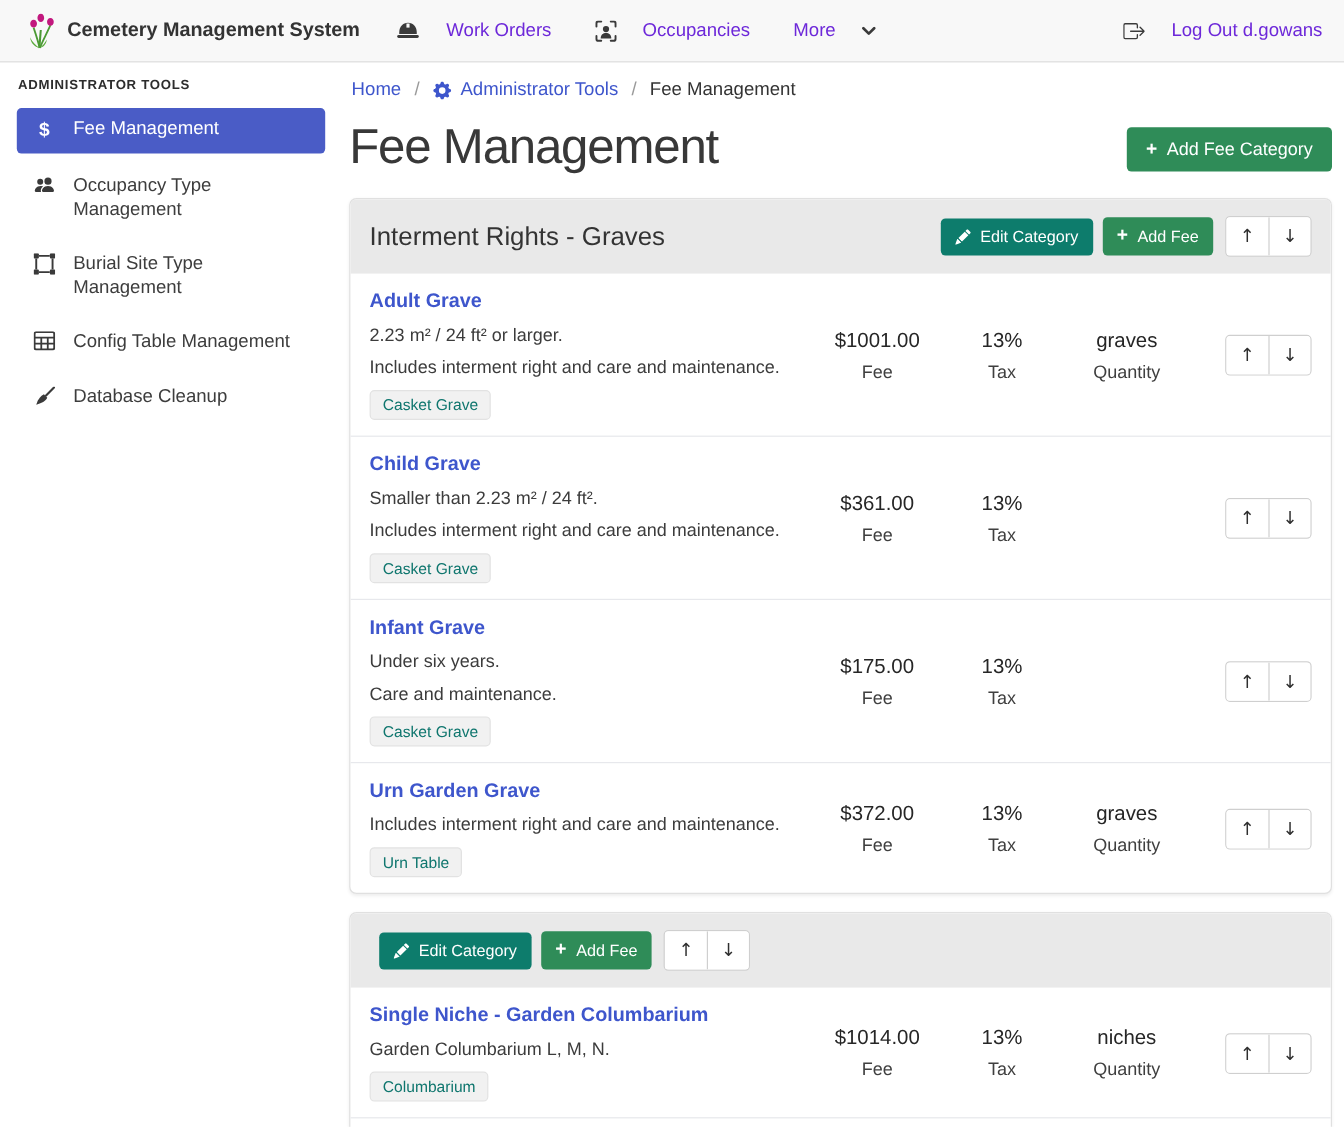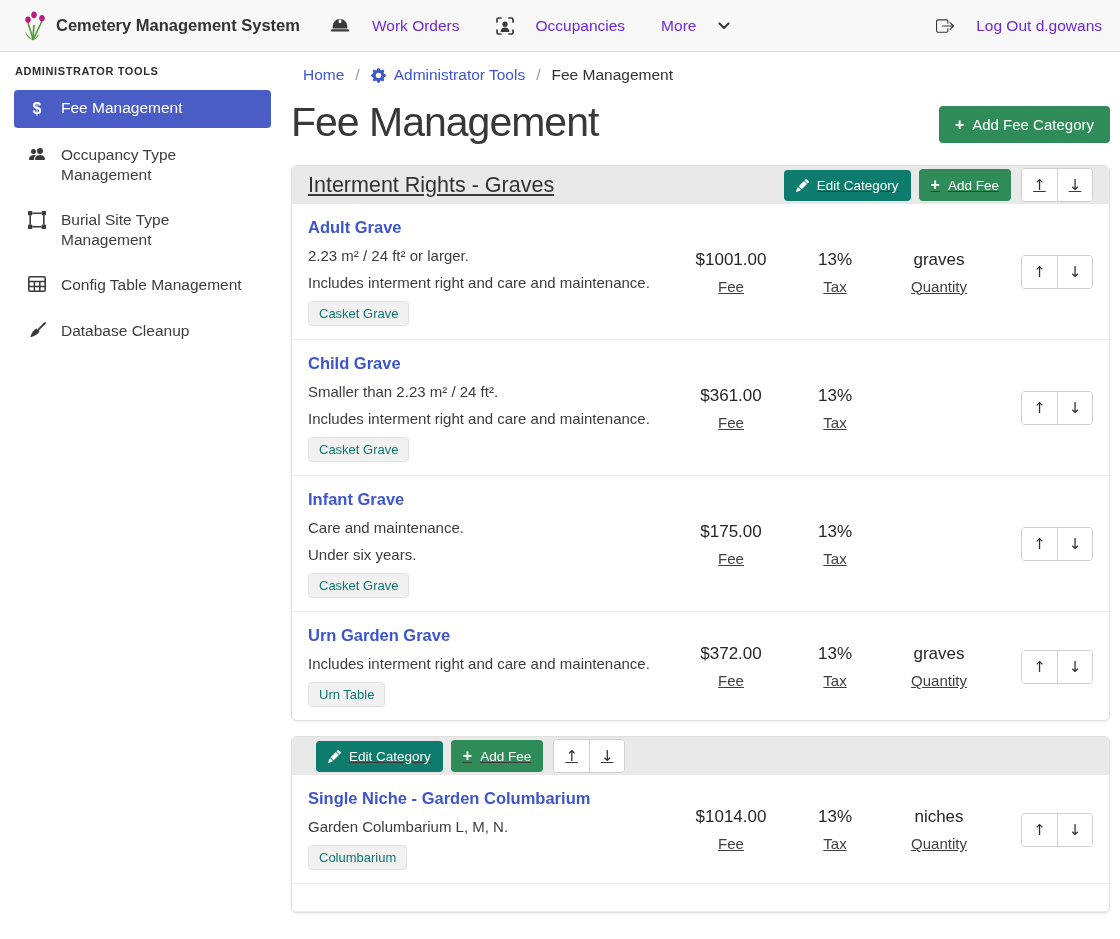--- a/index.html
+++ b/index.html
@@ -27,43 +27,43 @@
     color:#3d3d3d; margin-bottom:9px; cursor:pointer; line-height:1.3; }
   .side-item .icon { width:22px; flex:0 0 22px; margin-top:1px; }
   .side-item .label { max-width:195px; }
   .side-item.active { background:#4a5cc6; color:#fff; }
   .dollar-glyph { font-weight:bold; font-size:16px; }
 
   .main { flex:1; padding:14px 10px 0 8px; }
 
   
   .breadcrumb { display:flex; align-items:center; gap:11px; font-size:15.5px;
-    margin-left:12px; }
+    margin-left:2px; }
   .crumb-link { color:#3e56cc; text-decoration:none; cursor:pointer;
     display:flex; align-items:center; gap:8px; }
   .crumb-sep { color:#9a9a9a; }
   .crumb-current { color:#333; }
   .title-row { display:flex; justify-content:space-between; align-items:flex-start;
     margin:16px 0 20px; }
   h1.page-title { font-size:41px; font-weight:400; letter-spacing:-1px;
     color:#383838; line-height:1.1; }
   .btn { border:none; border-radius:4px; color:#fff; display:inline-flex;
     align-items:center; gap:8px; cursor:pointer;
     font-family:"Liberation Sans","DejaVu Sans",sans-serif; }
   .btn-green { background:#2f8c58; }
   .btn-teal  { background:#0d7c6c; }
   .btn-lg { font-size:15px; padding:10px 16px; margin-top:6px; }
   .btn-sm { font-size:13.5px; padding:8px 12px; margin-left:8px; }
   .plus-glyph { font-weight:bold; font-size:16px; line-height:1; }
 
   
   .category-card { border:1px solid #e0e0e0; border-radius:6px; background:#fff;
     box-shadow:0 1px 3px rgba(0,0,0,.07); margin-bottom:15px; overflow:hidden; }
-  .category-header { background:#e9e9e9; padding:2px 16px; display:flex;
-    align-items:center;text-decoration:underline; }
+  .category-header { background:#e9e9e9; padding:14px 16px; display:flex;
+    align-items:center; }
   .category-title { flex:1; font-size:21.5px; color:#333; }
   .arrow-group { display:flex; margin-left:10px; border:1px solid #cfcfcf;
     border-radius:4px; overflow:hidden; background:#fff; }
   .arrow-btn { width:35px; height:32px; background:#fff; border:none;
     font-size:15px; color:#2f2f2f; cursor:pointer; display:flex;
     align-items:center; justify-content:center;
     font-family:"DejaVu Sans",sans-serif; }
   .arrow-btn + .arrow-btn { border-left:1px solid #cfcfcf; }
 
   .fee-row { display:flex; align-items:center; padding:14px 16px 13px;
@@ -71,21 +71,21 @@
   .fee-row.no-border { border-bottom:none; }
   .fee-left { flex:1; padding-right:8px; }
   .fee-name { color:#3e56cc; font-weight:bold; font-size:16.5px;
     text-decoration:none; cursor:pointer; }
   .fee-desc { margin-top:10px; font-size:15px; color:#3c3c3c; }
   .fee-badge { display:inline-block; margin-top:10px; background:#f1f1f1;
     border:1px solid #e2e2e2; border-radius:4px; padding:4px 10px;
     font-size:13px; color:#0f766e; }
   .stat { width:104px; text-align:center; }
   .stat-value { font-size:17px; color:#262626; }
-  .stat-label { margin-top:8px; font-size:15px; color:#3f3f3f;text-decoration:underline; }
+  .stat-label { margin-top:8px; font-size:15px; color:#3f3f3f; }
   .row-arrows { margin-left:30px; }
   svg { display:block; }
 </style>
 </head>
 <body>
 
 <div class="navbar">
   <div class="brand">
     <span class="icon">
       <svg width="26" height="30" viewBox="0 0 26 30">
@@ -302,22 +302,22 @@
         </div>
         <span class="arrow-group row-arrows">
           <button class="arrow-btn">↑</button>
           <button class="arrow-btn">↓</button>
         </span>
       </div>
 
       <div class="fee-row">
         <div class="fee-left">
           <a class="fee-name">Infant Grave</a>
+          <div class="fee-desc">Under six years.</div>
           <div class="fee-desc">Care and maintenance.</div>
-          <div class="fee-desc">Under six years.</div>
           <span class="fee-badge">Casket Grave</span>
         </div>
         <div class="stat">
           <div class="stat-value">$175.00</div>
           <div class="stat-label">Fee</div>
         </div>
         <div class="stat">
           <div class="stat-value">13%</div>
           <div class="stat-label">Tax</div>
         </div>

